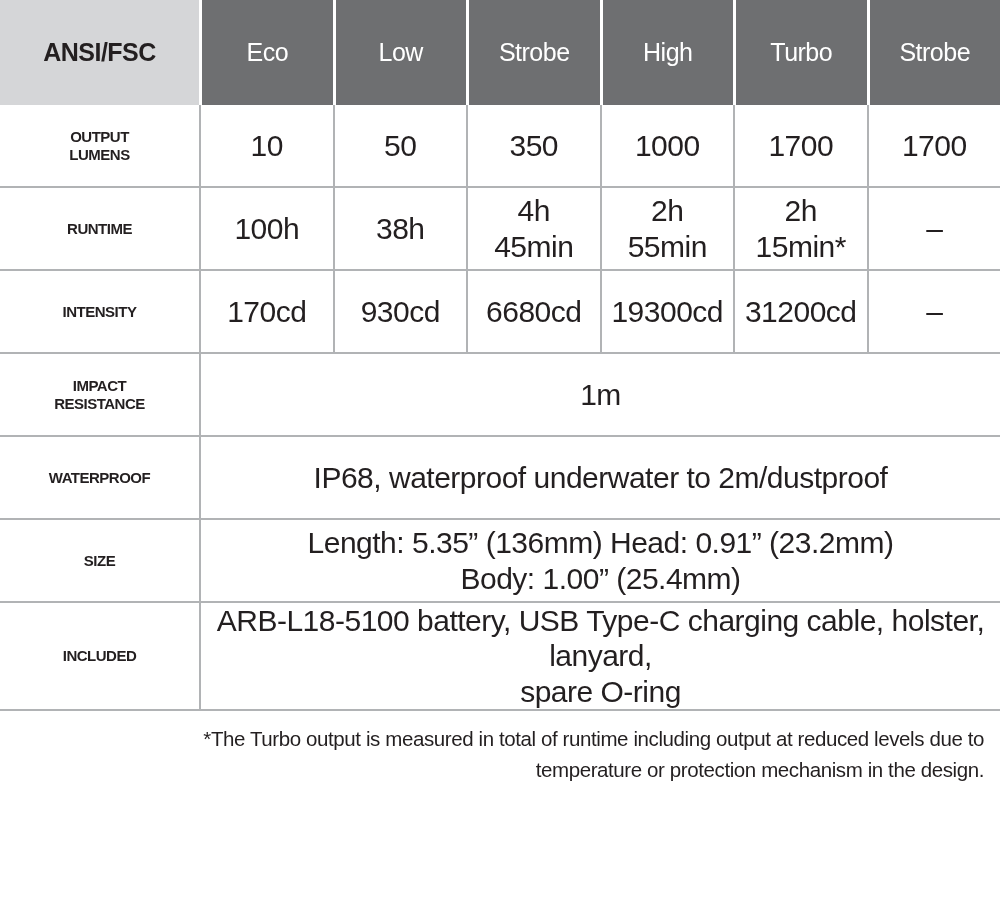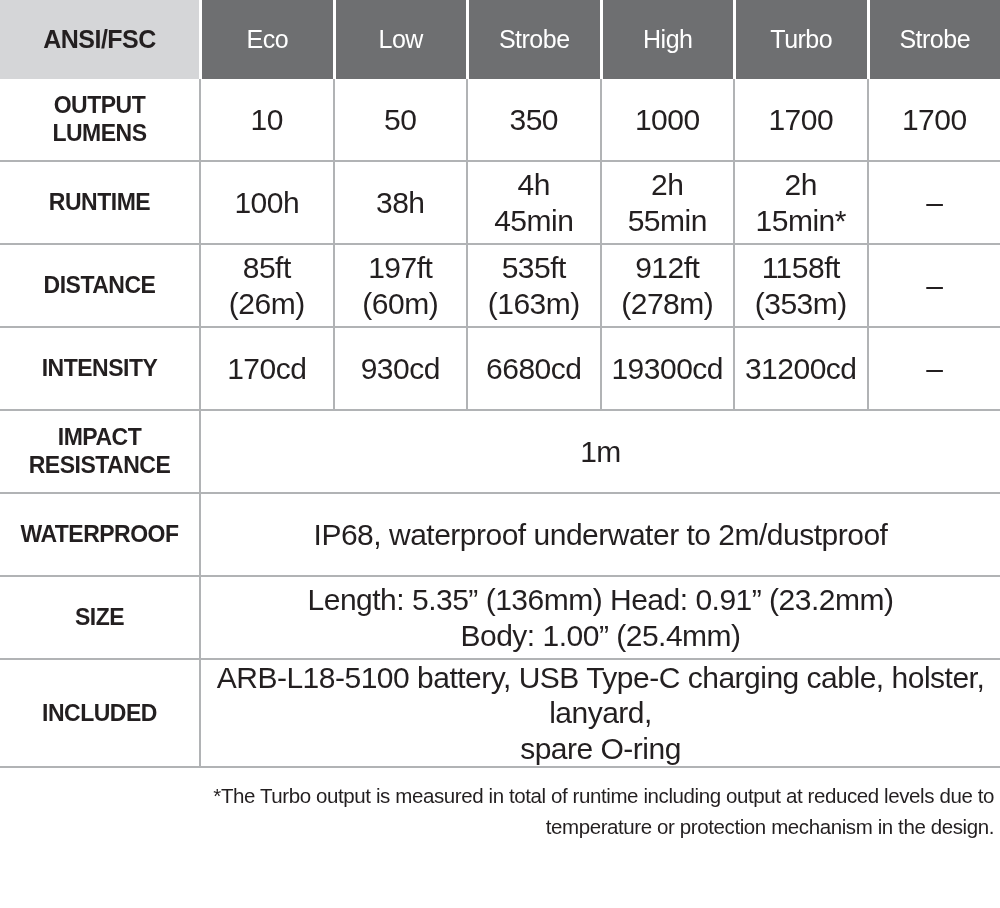--- a/index.html
+++ b/index.html
@@ -17,54 +17,54 @@
     border-collapse: separate;
     border-spacing: 0;
   }
   col.c-label { width: 199px; }
   th, td {
     text-align: center;
     vertical-align: middle;
     white-space: pre-line;
     overflow: hidden;
   }
-  thead tr { height: 79px; }
+  thead tr { height: 105px; }
   tbody tr { height: 83px; }
   th.label-hd {
     background: var(--header_light, #d5d6d8);
     color: var(--text, #231f20);
     font-size: 25px;
     font-weight: bold;
     letter-spacing: -0.5px;
   }
   th.mode-hd {
     background: var(--header_dark, #6e6f71);
     color: var(--header_text, #ffffff);
     font-size: 25px;
     font-weight: normal;
     letter-spacing: -0.5px;
     border-left: 3px solid #ffffff;
   }
   td.label {
-    font-size: 23px;
+    font-size: 15px;
     font-weight: bold;
     letter-spacing: -0.5px;
     line-height: 1.18;
     border-bottom: 2px solid var(--grid, #b1b3b5);
   }
   td.val {
     font-size: 30px;
     letter-spacing: -0.5px;
     line-height: 1.18;
     border-left: 2px solid var(--grid, #b1b3b5);
     border-bottom: 2px solid var(--grid, #b1b3b5);
   }
   .footnote {
     margin-top: 12px;
-    padding-right: 6px;
+    padding-right: 16px;
     text-align: right;
     font-size: 20.5px;
     line-height: 31px;
     letter-spacing: -0.4px;
     white-space: pre-line;
     color: var(--text, #231f20);
   }
 </style>
 </head>
 <body>
@@ -107,34 +107,20 @@
       <td class="val">38h</td>
       <td class="val">4h
 45min</td>
       <td class="val">2h
 55min</td>
       <td class="val">2h
 15min*</td>
       <td class="val">–</td>
     </tr>
     <tr>
-      <td class="label">DISTANCE</td>
-      <td class="val">85ft
-(26m)</td>
-      <td class="val">197ft
-(60m)</td>
-      <td class="val">535ft
-(163m)</td>
-      <td class="val">912ft
-(278m)</td>
-      <td class="val">1158ft
-(353m)</td>
-      <td class="val">–</td>
-    </tr>
-    <tr>
       <td class="label">INTENSITY</td>
       <td class="val">170cd</td>
       <td class="val">930cd</td>
       <td class="val">6680cd</td>
       <td class="val">19300cd</td>
       <td class="val">31200cd</td>
       <td class="val">–</td>
     </tr>
     <tr>
       <td class="label">IMPACT

